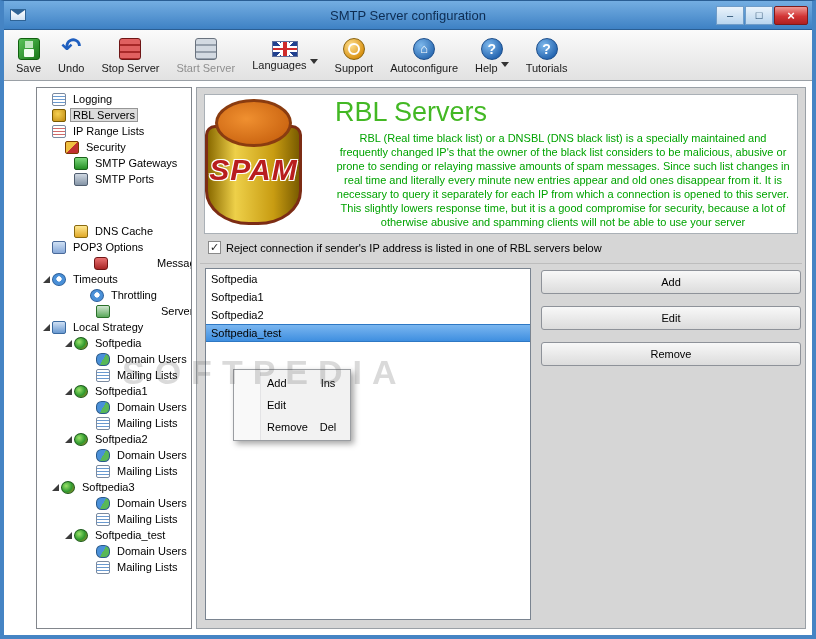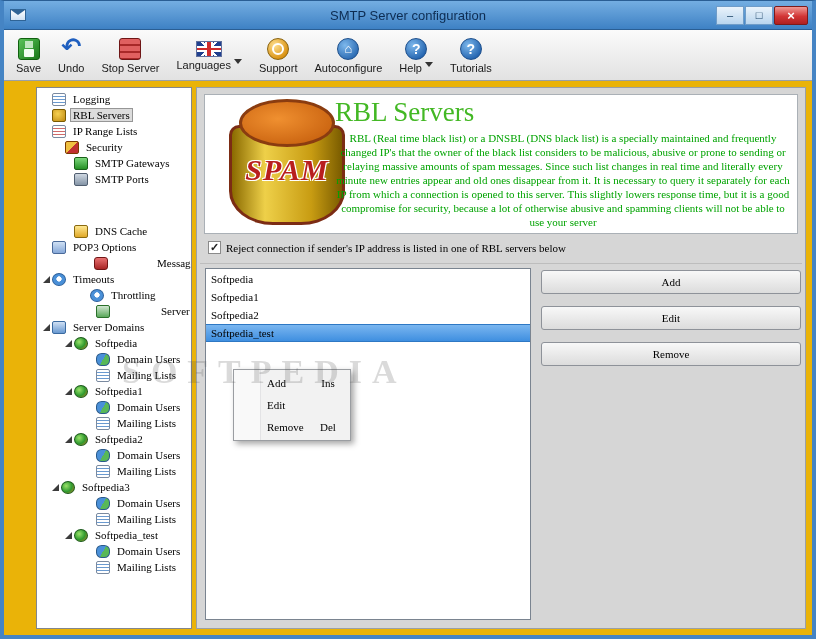--- a/index.html
+++ b/index.html
@@ -64,21 +64,21 @@
       linear-gradient(45deg, transparent 45%, #ffffff 45%, #ffffff 55%, transparent 55%),
       linear-gradient(135deg, transparent 45%, #ffffff 45%, #ffffff 55%, transparent 55%);
   }
   .icn-support { background:radial-gradient(circle at 35% 32%,#ffe090,#d89010 75%); border:1px solid #8a6410; border-radius:50%; }
   .icn-support::after { content:""; width:8px; height:8px; border:2px solid #fff; border-radius:50%; }
   .icn-autoconfigure { background:radial-gradient(circle at 35% 32%,#7db8ec,#2e6db4 75%); border:1px solid #1d4f8c; border-radius:50%; }
   .icn-autoconfigure::after { content:"\2302"; color:#fff; font-size:13px; font-weight:bold; }
   .icn-help,.icn-tutorials { background:radial-gradient(circle at 35% 32%,#7db8ec,#2565b0 75%); border:1px solid #1d4f8c; border-radius:50%; }
   .icn-help::after,.icn-tutorials::after { content:"?"; color:#fff; font-size:14px; font-weight:bold; }
   
-  .client { position:relative; flex:1; background:#eab308;font-family:Liberation Serif, serif; }
+  .client { position:relative; flex:1; background:#ffffff; }
   
   .tree {
     position:absolute; left:32px; top:6px; width:156px; bottom:6px;
     background:#fff; border:1px solid #82868c; overflow:hidden;
     font-size:11px; padding-top:3px; z-index:1;
   }
   .trow { display:flex; align-items:center; height:16px; white-space:nowrap; cursor:default; }
   .trow .slot { width:12px; flex:none; display:flex; justify-content:center; align-items:center; }
   .tarrow { width:0; height:0; border-bottom:7px solid #3c3c3c; border-left:7px solid transparent; }
   .ticon { width:14px; height:13px; margin-right:4px; flex:none; border-radius:2px; }
@@ -100,21 +100,21 @@
   .ic-delivery-strategy { background:linear-gradient(#f8f8f8,#b8c8dc); border:1px solid #5a74a0; }
   .ic-server-replies { background:linear-gradient(#d0e6d0,#5aa85a); border:1px solid #2a702a; }
   .ic-local-domains { background:linear-gradient(#cfe0f4,#6898d0); border:1px solid #3a6aa0; }
   .ic-domain { background:radial-gradient(circle at 35% 35%,#9ae26a,#2f9a2f 55%,#d07820); border-radius:50%; border:1px solid #1a5a1a; }
   .ic-domain-users { background:linear-gradient(120deg,#4a90d8 50%,#58b858 50%); border-radius:40%; border:1px solid #2a5a8a; }
   
   .main { position:absolute; left:192px; top:6px; right:6px; bottom:6px;
     background:#d6d6d6; border:1px solid #9aa0a6; z-index:1; }
   .header-box { position:absolute; left:7px; top:6px; right:7px; height:140px;
     background:#fff; border:1px solid #aab0b6; overflow:hidden; }
-  .spam-logo { position:absolute; left:24px; top:4px; width:116px; height:130px;padding-left:20px; }
+  .spam-logo { position:absolute; left:0; top:4px; width:97px; height:130px;padding-left:20px; }
   .spam-blob { position:absolute; top:0; left:10px; right:10px; height:48px;
     background:radial-gradient(ellipse at 40% 40%,#f09030,#c05808); border:3px solid #8a3c10; border-radius:50%; }
   .spam-bucket { position:absolute; top:26px; left:0; right:0; bottom:4px;
     background:linear-gradient(90deg,#8a6a00,#eed049 30%,#c89c12 72%,#7a5c00);
     border:3px solid #7c2c14; border-radius:10px 10px 44px 44px / 10px 10px 34px 34px; }
   .spam-word { position:absolute; top:54px; left:0; width:100%; text-align:center;
     font-size:30px; font-weight:bold; font-style:italic; color:#b81e1e; letter-spacing:1px;
     text-shadow:1px 1px 0 #fff,-1px -1px 0 #fff,1px -1px 0 #fff,-1px 1px 0 #fff; }
   .header-text { position:absolute; left:130px; right:6px; top:2px; }
   .page-title { font-size:27px; color:#43b824; margin:0 0 3px 0; font-weight:normal; }
@@ -168,20 +168,26 @@
           <div class="tb-labelrow">
             <span>Undo</span>
           </div>
         </div>
         <div class="tb-item">
           <span class="tb-icon icn-stop-server"></span>
           <div class="tb-labelrow">
             <span>Stop Server</span>
           </div>
         </div>
+        <div class="tb-item disabled">
+          <span class="tb-icon icn-start-server"></span>
+          <div class="tb-labelrow">
+            <span>Start Server</span>
+          </div>
+        </div>
         <div class="tb-item">
           <span class="tb-icon icn-languages"></span>
           <div class="tb-labelrow">
             <span>Languages</span>
             <span class="dd-arrow"></span>
           </div>
         </div>
         <div class="tb-item">
           <span class="tb-icon icn-support"></span>
           <div class="tb-labelrow">
@@ -271,21 +277,21 @@
           <div class="trow" style="padding-left: 3px; gap: 44px;">
             <span class="slot"></span>
             <span class="ticon ic-server-replies"></span>
             <span class="tlabel">Server Replies</span>
           </div>
           <div class="trow" style="padding-left: 3px;">
             <span class="slot">
               <span class="tarrow"></span>
             </span>
             <span class="ticon ic-local-domains"></span>
-            <span class="tlabel">Server Domains</span>
+            <span class="tlabel">Local Strategy</span>
           </div>
           <div class="trow" style="padding-left: 25px;">
             <span class="slot">
               <span class="tarrow"></span>
             </span>
             <span class="ticon ic-domain"></span>
             <span class="tlabel">Softpedia</span>
           </div>
           <div class="trow" style="padding-left: 47px;">
             <span class="slot"></span>

